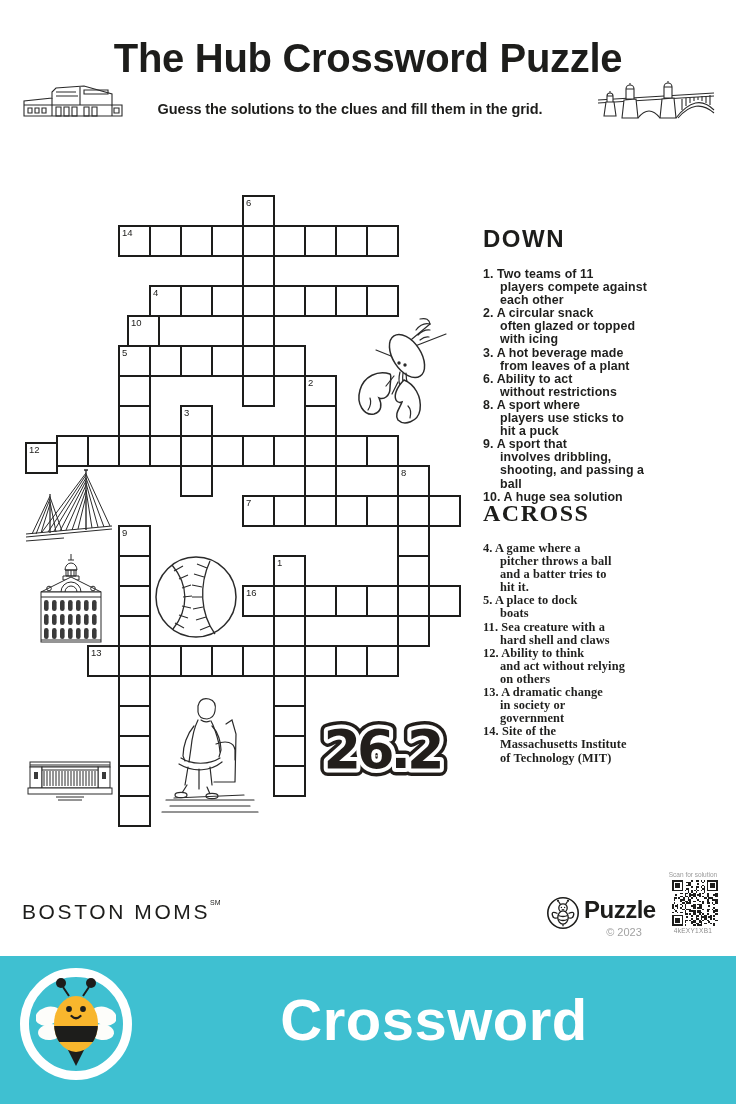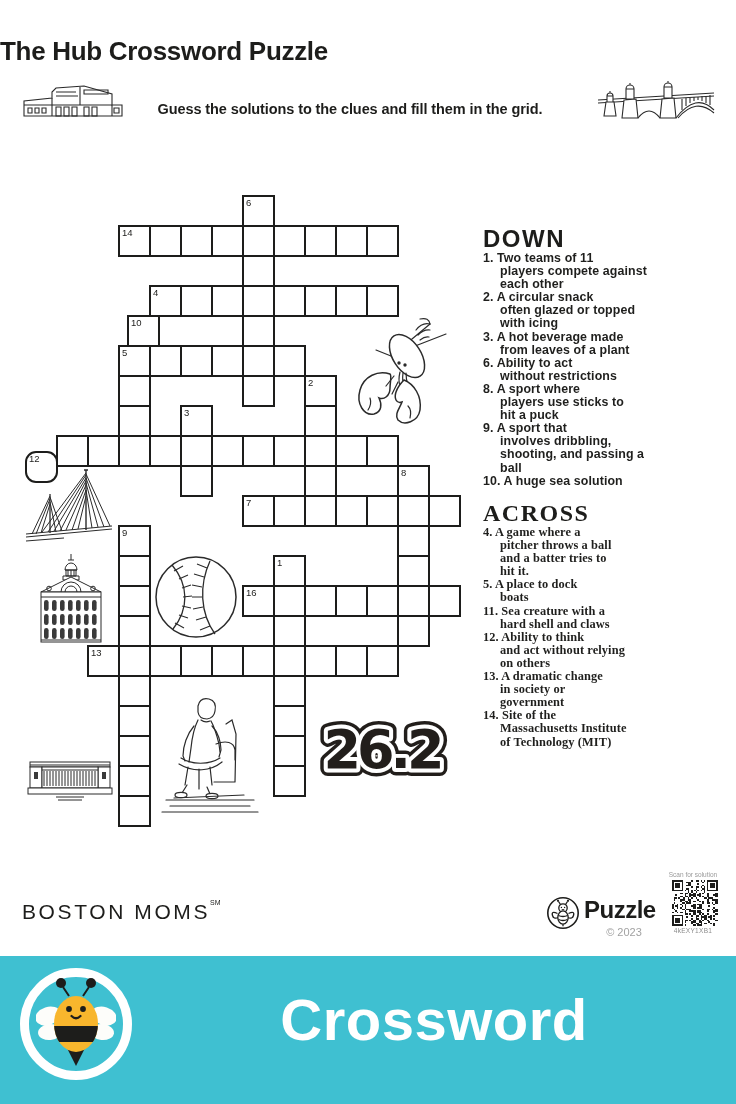--- a/index.html
+++ b/index.html
@@ -1,28 +1,28 @@
 <!DOCTYPE html>
 <html><head>
 <meta charset="utf-8">
 <style>
   html,body{margin:0;padding:0;width:736px;height:1104px;background:#ffffff;
     font-family:"Liberation Sans",sans-serif;color:#1d1d1b;overflow:hidden;position:relative;}
   .abs{position:absolute;}
   
-  .title{left:0;top:36px;width:736px;text-align:left;font-size:26px;font-weight:600;letter-spacing:-.3px;}
+  .title{left:0;top:36px;width:736px;text-align:center;font-size:40px;font-weight:600;letter-spacing:-.3px;}
   .subtitle{left:0;top:101px;width:700px;text-align:center;font-size:14.5px;font-weight:700;letter-spacing:-.1px;}
   
   .grid{left:25px;top:195px;width:436px;height:632px;}
   .cell{position:absolute;width:33px;height:32px;box-sizing:border-box;border:2px solid #1d1d1b;background:#fff;}
   .cnum{display:block;font-size:9.5px;line-height:9.5px;margin:1px 0 0 2px;font-weight:400;color:#1d1d1b;}
   
   .clue-sec{width:248px;}
   .clue-head{font-size:24px;font-weight:700;letter-spacing:1.5px;line-height:26px;}
-  .clue-list{margin-top:0;}
+  .clue-list{margin-top:16px;}
   .clue{font-size:12.4px;font-weight:600;line-height:13.1px;letter-spacing:.1px;
         padding-left:17px;text-indent:-17px;color:#1f1f1d;}
   
   svg{display:block;}
   
   .brand{left:22px;top:899px;font-size:21px;font-weight:400;letter-spacing:2.6px;color:#1d1d1b;}
   .brand sup{font-size:7px;letter-spacing:0;vertical-align:14px;}
   .beeloo-word{left:584px;top:896px;font-size:24px;font-weight:700;letter-spacing:-.5px;}
   .copyright{left:584px;top:926px;width:80px;text-align:center;font-size:11px;color:#a2a2a2;font-weight:400;}
   .qr-top{left:668px;top:871px;width:50px;text-align:center;font-size:6.5px;color:#9a9a9a;}
@@ -100,21 +100,21 @@
       <div class="cell" style="left: 93px; top: 180px;"></div>
       <div class="cell" style="left: 217px; top: 180px;"></div>
       <div class="cell" style="left: 279px; top: 180px;">
         <span class="cnum">2</span>
       </div>
       <div class="cell" style="left: 93px; top: 210px;"></div>
       <div class="cell" style="left: 155px; top: 210px;">
         <span class="cnum">3</span>
       </div>
       <div class="cell" style="left: 279px; top: 210px;"></div>
-      <div class="cell" style="left: 0px; top: 256px; border-radius: 11px;">
+      <div class="cell" style="left: 0px; top: 247px;">
         <span class="cnum">12</span>
       </div>
       <div class="cell" style="left: 31px; top: 240px;"></div>
       <div class="cell" style="left: 62px; top: 240px;"></div>
       <div class="cell" style="left: 93px; top: 240px;"></div>
       <div class="cell" style="left: 124px; top: 240px;"></div>
       <div class="cell" style="left: 155px; top: 240px;"></div>
       <div class="cell" style="left: 186px; top: 240px;"></div>
       <div class="cell" style="left: 217px; top: 240px;"></div>
       <div class="cell" style="left: 248px; top: 240px;"></div>

